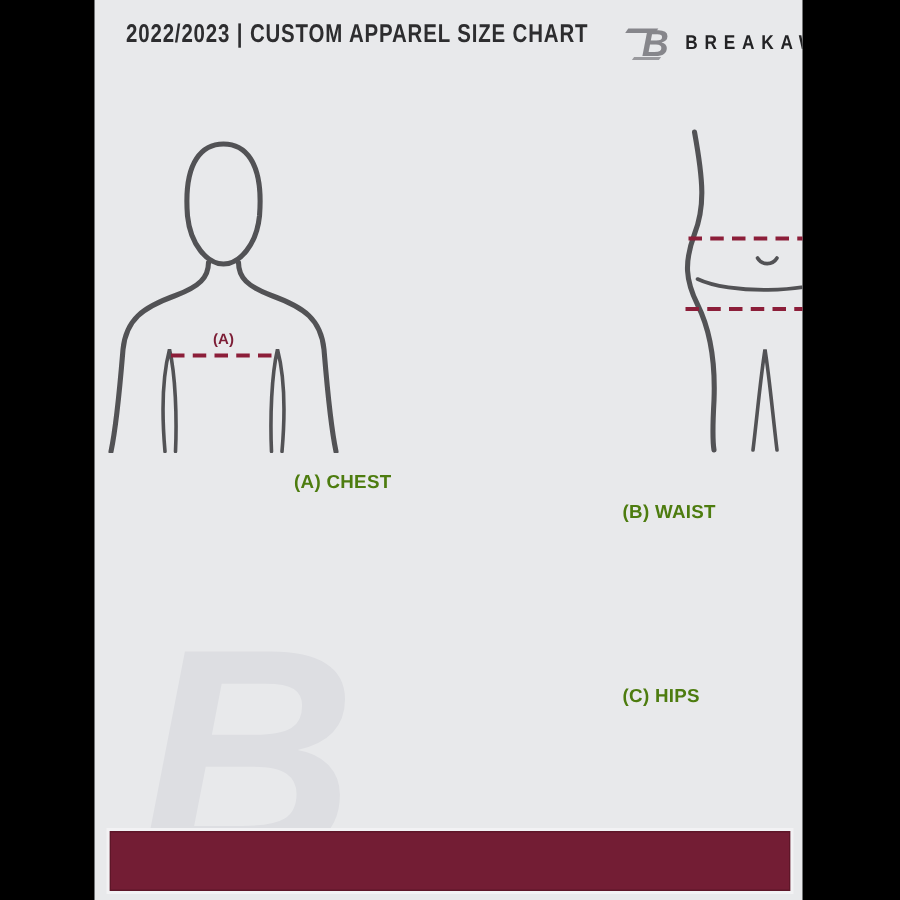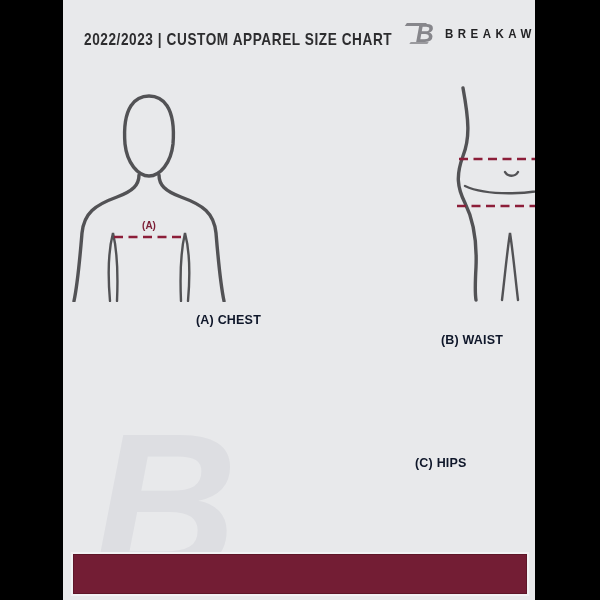--- a/index.html
+++ b/index.html
@@ -4,21 +4,21 @@
 <style>
   html,body{margin:0;padding:0;}
   body{width:600px;height:600px;background:#000;overflow:hidden;
        font-family:"Liberation Sans", sans-serif;}
   .stage{position:relative;width:600px;height:600px;background:#000;}
   .document{position:absolute;left:63px;top:0;width:472px;height:600px;
             background:#e8e9eb;overflow:hidden;}
 
   
   .header{position:absolute;top:15px;left:21px;right:12px;height:32px;
-          display:flex;align-items:flex-end;justify-content:space-between;}
+          display:flex;align-items:flex-start;justify-content:space-between;gap:12px;}
   .doc-title{font-size:14.5px;font-weight:800;color:#2d2d2f;letter-spacing:.6px;
              transform:scale(.94,1.18);transform-origin:left center;white-space:nowrap;}
   .brand{display:flex;align-items:center;gap:7px;}
   .logo-b{position:relative;width:26px;height:28px;color:#86868b;
           font-size:25px;font-weight:800;font-style:italic;line-height:28px;
           text-align:center;}
   .logo-b::before{content:"";position:absolute;left:-6px;top:4px;width:20px;height:2.5px;
           background:#86868b;transform:skewX(-35deg);}
   .logo-b::after{content:"";position:absolute;left:-2px;bottom:3px;width:18px;height:2px;
           background:#9a9a9e;transform:skewX(-35deg);}
@@ -30,23 +30,23 @@
   .fig-left{left:6px;top:54px;}
   .fig-right{left:221px;top:54px;}
   .outline{fill:none;stroke:#525255;stroke-width:3.4;stroke-linecap:round;}
   .outline-thin{fill:none;stroke:#525255;stroke-width:2.4;stroke-linecap:round;}
   .dash{fill:none;stroke:#8c1e39;stroke-width:2.6;stroke-dasharray:9 5.5;}
   .fig-label{font-size:10px;font-weight:800;fill:#7c1d35;font-family:"Liberation Sans",sans-serif;}
 
   
   .instr{position:absolute;}
   .instr-chest{left:133px;top:61px;width:110px;}
-  .instr-waist{left:352px;top:61px;width:114px;text-align:center;}
+  .instr-waist{left:352px;top:61px;width:114px;}
   .instr-hips{left:352px;top:164px;width:122px;}
-  .instr-h{font-size:12.5px;font-weight:800;color:#0f172a;letter-spacing:.2px;margin-bottom:6px;}
+  .instr-h{font-size:12.5px;font-weight:800;color:#4d7c0f;letter-spacing:.2px;margin-bottom:6px;}
   .instr-b{font-size:9.6px;font-style:italic;color:#8a5f6f;line-height:1.38;
            white-space:pre-line;}
 
   
   .watermark{position:absolute;left:30px;top:404px;font-size:200px;font-weight:800;
              font-style:italic;color:#dddee2;line-height:1;z-index:0;
              pointer-events:none;}
   .footer-bar{position:absolute;left:10px;top:554px;width:452px;height:38px;
              background:#731d34;border:1px solid #5e1628;outline:2px solid #f2f2f4;
              z-index:2;}

